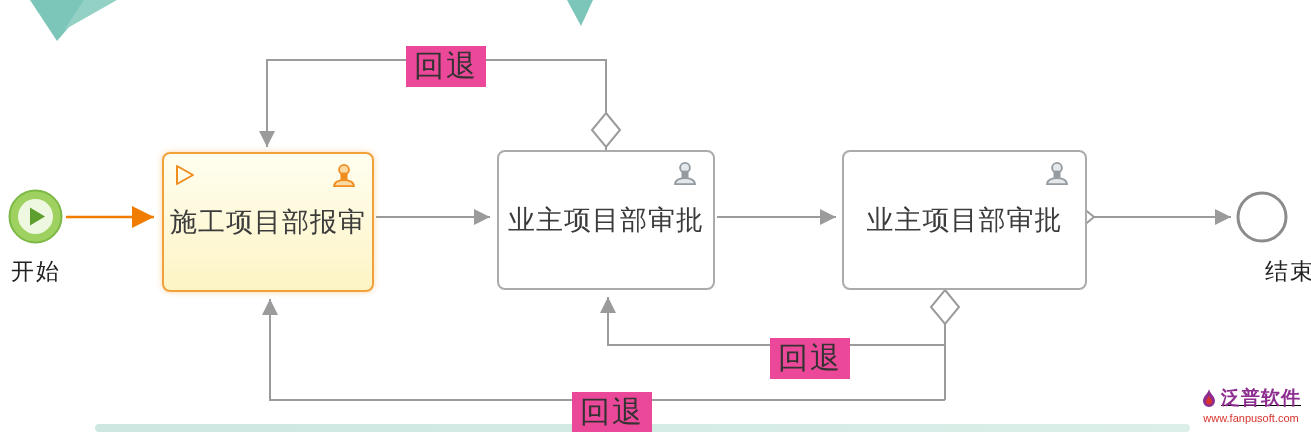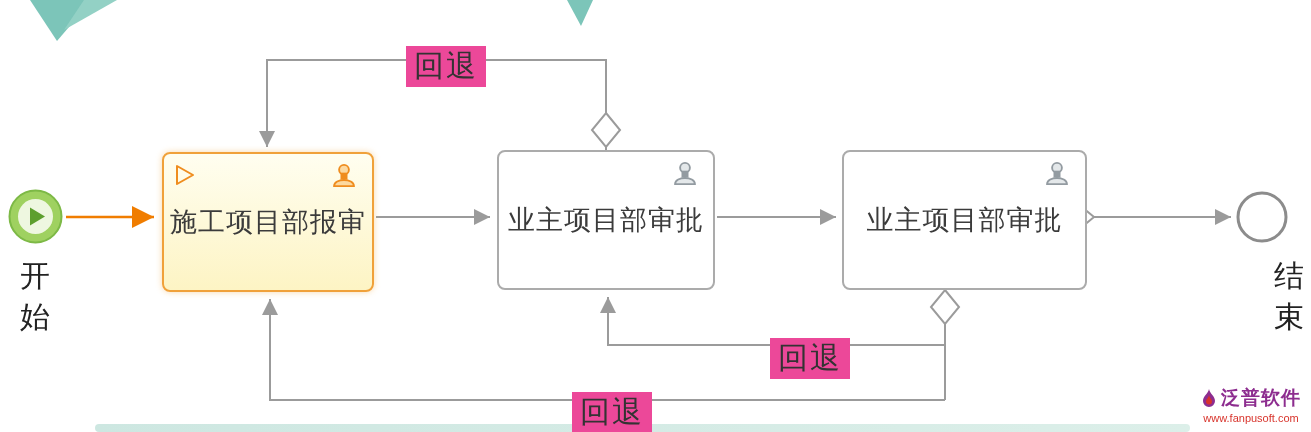--- a/index.html
+++ b/index.html
@@ -15,24 +15,24 @@
 
   
   .task{position:absolute;border-radius:8px;display:flex;align-items:center;justify-content:center;box-sizing:border-box;}
   .task-default{border:2px solid #ababab;background:#fff;}
   .task-active{border:2px solid #f0a13a;background:linear-gradient(180deg,#fffef0 0%,#fdf4c4 100%);box-shadow:0 0 6px rgba(240,160,50,.4);}
   .task-label{font-size:27px;color:#3b3b3b;letter-spacing:1px;white-space:nowrap;}
   .icon-person{position:absolute;top:8px;right:14px;}
   .icon-play{position:absolute;top:10px;left:10px;}
 
   .event{position:absolute;}
-  .event-label{position:absolute;font-size:30px;color:#222;text-align:center;letter-spacing:2px;}
+  .event-label{position:absolute;font-size:23px;color:#222;text-align:center;letter-spacing:2px;}
 
   
-  .wm-row{display:flex;align-items:center;justify-content:flex-start;gap:4px;}
+  .wm-row{display:flex;align-items:center;justify-content:flex-start;gap:4px;text-decoration:underline;}
   .wm-brand{font-size:19px;font-weight:bold;color:#8d2d8f;letter-spacing:1px;}
   .wm-url{font-size:11px;color:#d8342c;margin-top:1px;}
 
   
   .bottom-band{position:absolute;left:95px;top:424px;width:1095px;height:8px;border-radius:4px;
     background:linear-gradient(90deg,#cde7e1 0%,#dcefe9 100%);}
 </style>
 </head>
 <body>
 

